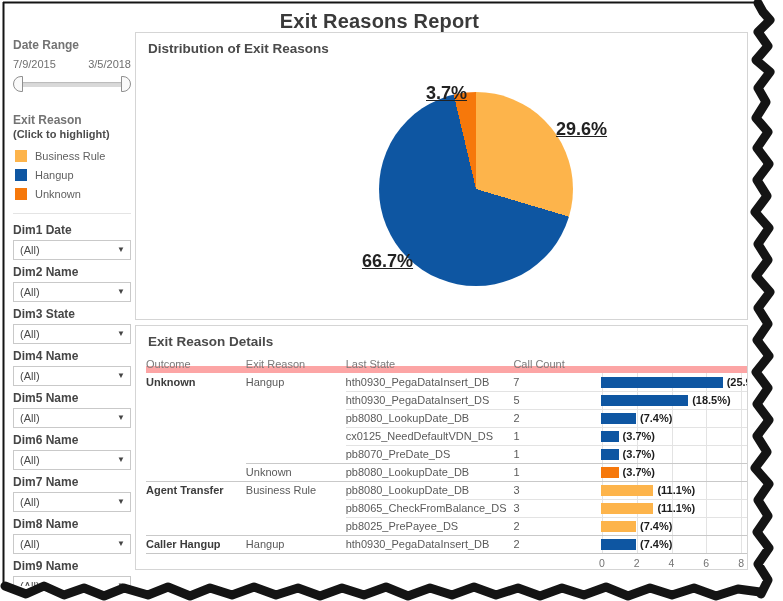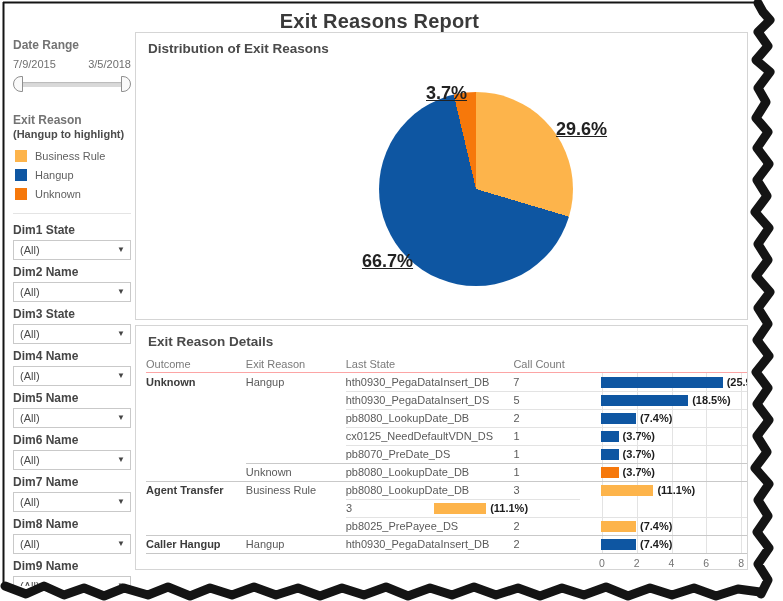--- a/index.html
+++ b/index.html
@@ -46,21 +46,21 @@
 
   
   #pie { position:absolute; left:243px; top:59px; width:194px; height:194px; border-radius:50%; cursor:pointer; }
   .pie-label { position:absolute; font-size:18px; font-weight:bold; color:#222;text-decoration:underline; }
   #pie-label-unknown { left:290px; top:50px; }
   #pie-label-business { left:420px; top:86px; }
   #pie-label-hangup { left:226px; top:218px; }
 
   
   #dt { position:absolute; left:10px; top:30px; right:0; }
-  .dt-header { display:flex; height:17px; border-bottom:1px solid #fca5a5; }
+  .dt-header { display:flex; height:17px; border-bottom:7px solid #fca5a5; }
   .hcell { font-size:11px; color:#7a7a7a; line-height:16px; }
   .c1{width:100px;} .c2{width:100px;} .c3{width:168px;} .c4{width:88px;} .c5{width:146px; position:relative;}
   #dt-rows { position:relative; border-bottom:1px solid #c6c6c6; }
   .dt-row { display:flex; height:18px; position:relative; }
   .cell { height:18px; line-height:17px; font-size:11px; border-top:1px solid transparent; white-space:nowrap; overflow:visible; }
   .cell.outcome { font-weight:bold; color:#3c3c3c; }
   .cell.reason, .cell.state, .cell.count { color:#5a5a5a; }
   .sep-row .c3, .sep-row .c4, .sep-row .c5 { border-top-color:#e3e3e3; }
   .sep-reason .c2, .sep-reason .c3, .sep-reason .c4, .sep-reason .c5 { border-top-color:#c9c9c9; }
   .sep-outcome .c1, .sep-outcome .c2, .sep-outcome .c3, .sep-outcome .c4, .sep-outcome .c5 { border-top-color:#c9c9c9; }
@@ -90,21 +90,21 @@
         <span>3/5/2018</span>
       </div>
       <div class="slider">
         <div class="slider-track"></div>
         <div class="slider-handle left"></div>
         <div class="slider-handle right"></div>
       </div>
 
       <div class="legend-section">
         <div class="side-label">Exit Reason</div>
-        <div class="side-hint">(Hangup to highlight)</div>
+        <div class="side-hint">(Click to highlight)</div>
         <div id="legend-items">
   <div class="legend-item">
     <span class="swatch" style="background: rgb(253, 180, 75);"></span>
     <span class="legend-label">Business Rule</span>
   </div>
 
   <div class="legend-item">
     <span class="swatch" style="background: rgb(14, 86, 162);"></span>
     <span class="legend-label">Hangup</span>
   </div>
@@ -113,21 +113,21 @@
     <span class="swatch" style="background: rgb(246, 120, 11);"></span>
     <span class="legend-label">Unknown</span>
   </div>
 </div>
       </div>
 
       <div class="sidebar-divider"></div>
 
       <div id="dim-list">
   <div class="dim-block">
-    <div class="dim-label">Dim1 State</div>
+    <div class="dim-label">Dim1 Date</div>
     <div class="select">
       <span class="select-value">(All)</span>
       <span class="select-arrow">▼</span>
     </div>
   </div>
 
   <div class="dim-block">
     <div class="dim-label">Dim2 Name</div>
     <div class="select">
       <span class="select-value">(All)</span>
@@ -293,20 +293,21 @@
     <div class="cell c4 count">3</div>
     <div class="cell c5 chart">
       <div class="bar" style="width: 52.1429px; background: rgb(253, 180, 75);"></div>
       <span class="bar-label">(11.1%)</span>
     </div>
   </div>
 
   <div class="dt-row sep-row">
     <div class="cell c1 outcome"></div>
     <div class="cell c2 reason"></div>
+    <div class="cell c3 state">pb8065_CheckFromBalance_DS</div>
     <div class="cell c4 count">3</div>
     <div class="cell c5 chart">
       <div class="bar" style="width: 52.1429px; background: rgb(253, 180, 75);"></div>
       <span class="bar-label">(11.1%)</span>
     </div>
   </div>
 
   <div class="dt-row sep-row">
     <div class="cell c1 outcome"></div>
     <div class="cell c2 reason"></div>

